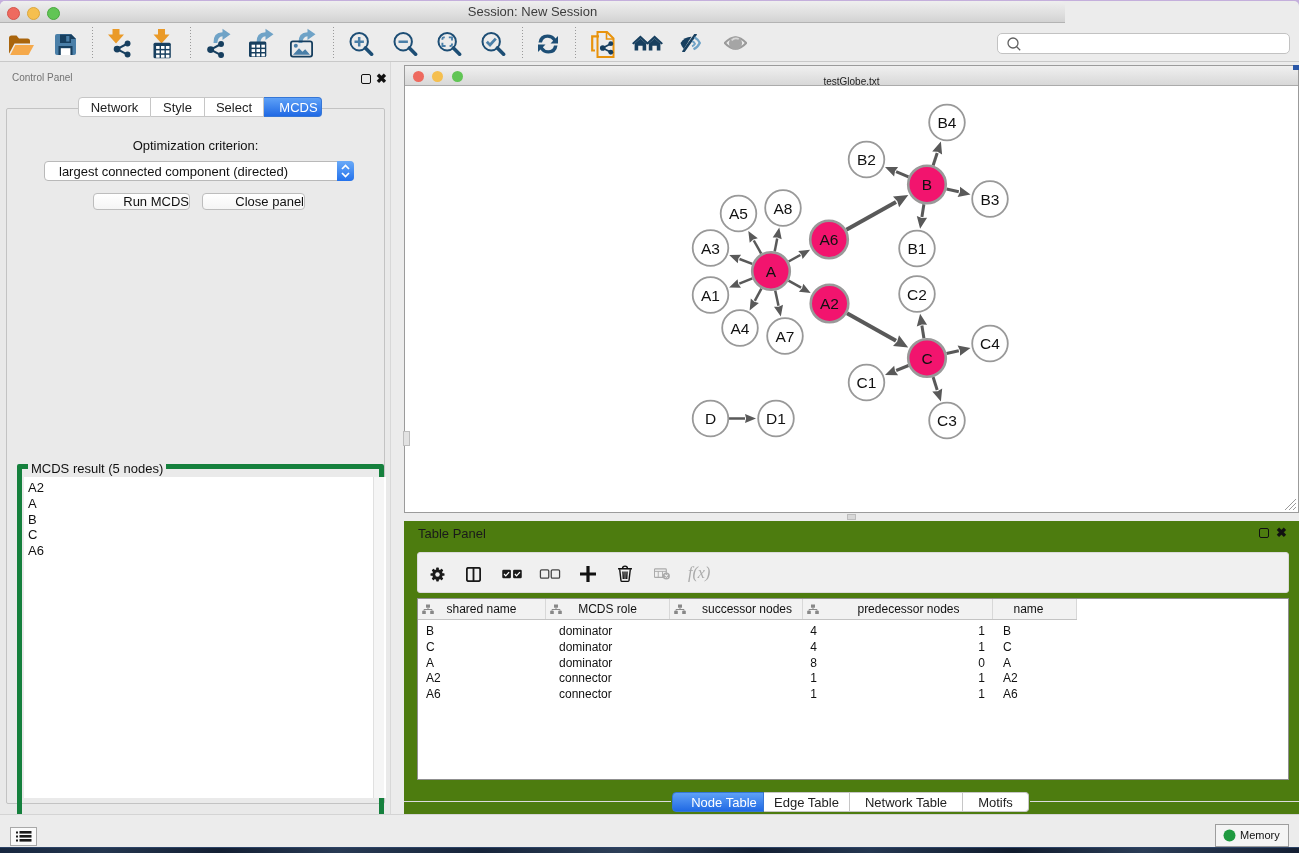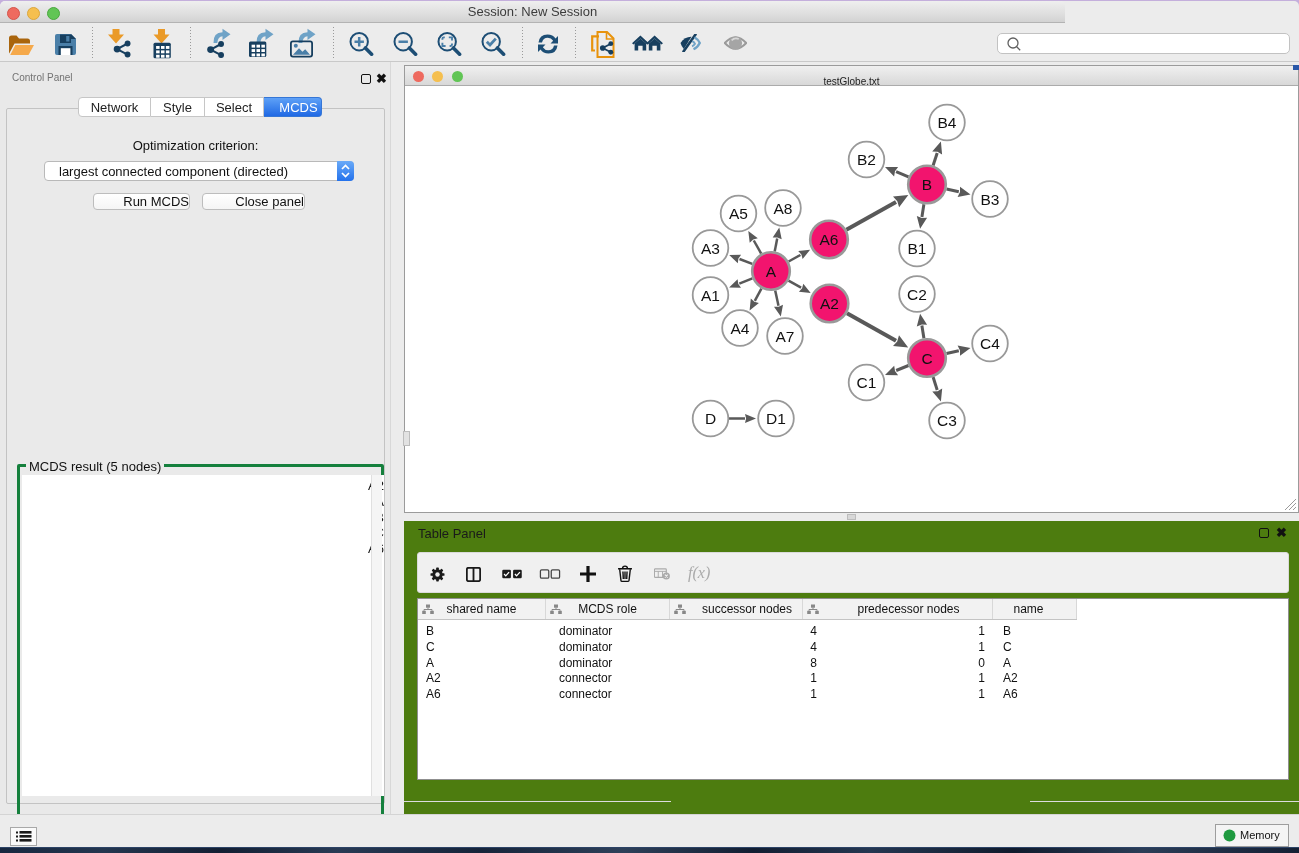--- a/index.html
+++ b/index.html
@@ -31,21 +31,21 @@
   
   .tabrow { position:absolute; display:flex; z-index:3; }
   .tab { height:20px; line-height:19px; font-size:13px; color:#222; background:#fff;
          border:1px solid #c6c6c6; border-left:none; text-align:center; white-space:nowrap; }
   .tab.first { border-left:1px solid #c6c6c6; border-radius:4px 0 0 4px; }
   .tab.last { border-radius:0 4px 4px 0; }
   .tab.sel { background:linear-gradient(#5ea1f7,#2069e4); color:#fff; border-color:#3576d6;padding-left:12px; }
   #cp-content { position:absolute; left:6px; top:46px; width:379px; height:696px;
                 background:#eaeaea; border:1px solid #c3c3c3; border-radius:2px; }
   #mcds-group { position:absolute; left:10px; top:355px; width:367px; height:388px;
-                border:3px solid #15803d; border-radius:2px;text-align:right; }
+                border:5px solid #15803d; border-radius:2px; }
   #mcds-group .glabel { position:absolute; left:6px; top:-8px; background:#eaeaea;
                         padding:0 3px; font-size:13px; color:#111; z-index:2; }
   #mcds-list { position:absolute; left:2px; top:8px; width:362px; height:321px; background:#fff;
                font-size:13px; color:#111; padding:3px 0 0 4px; line-height:15.8px; }
   #mcds-scroll { position:absolute; right:2px; top:0px; width:11px; height:321px;
                  background:#f5f5f5; border-left:1px solid #e0e0e0; }
   .btn { position:absolute; height:17px; background:linear-gradient(#ffffff,#f5f5f5);
          border:1px solid #bdbdbd; border-radius:4px; font-size:13px; color:#111;
          text-align:right; line-height:15px; }
   
@@ -506,20 +506,26 @@
 <div class="trow" style="left:500px;top:71px;width:67px;text-align:right;">1</div>
 <div class="trow" style="left:585px;top:71px;">A2</div>
 <div class="trow" style="left:8px;top:87px;">A6</div>
 <div class="trow" style="left:141px;top:87px;">connector</div>
 <div class="trow" style="left:330px;top:87px;width:69px;text-align:right;">1</div>
 <div class="trow" style="left:500px;top:87px;width:67px;text-align:right;">1</div>
 <div class="trow" style="left:585px;top:87px;">A6</div>
     </div>
     <div style="position:absolute;left:0;top:280px;width:267px;height:1px;background:#dcdcdc;"></div>
     <div style="position:absolute;left:626px;top:280px;width:269px;height:1px;background:#dcdcdc;"></div>
+    <div id="btabs">
+      <div class="tab sel first" style="width:92px;">Node Table</div>
+      <div class="tab" style="width:86px;">Edge Table</div>
+      <div class="tab" style="width:113px;">Network Table</div>
+      <div class="tab last" style="width:66px;">Motifs</div>
+    </div>
   </div>
 
   <div id="statusbar">
     <div id="listbtn"><svg width="25" height="17" viewBox="0 0 25 17">
           <g fill="#1a1a1a">
             <rect x="5" y="3.5" width="2" height="2"></rect>
             <rect x="8.5" y="3" width="12" height="2.6"></rect>
             <rect x="5" y="7.5" width="2" height="2"></rect>
             <rect x="8.5" y="7" width="12" height="2.6"></rect>
             <rect x="5" y="11.5" width="2" height="2"></rect>

